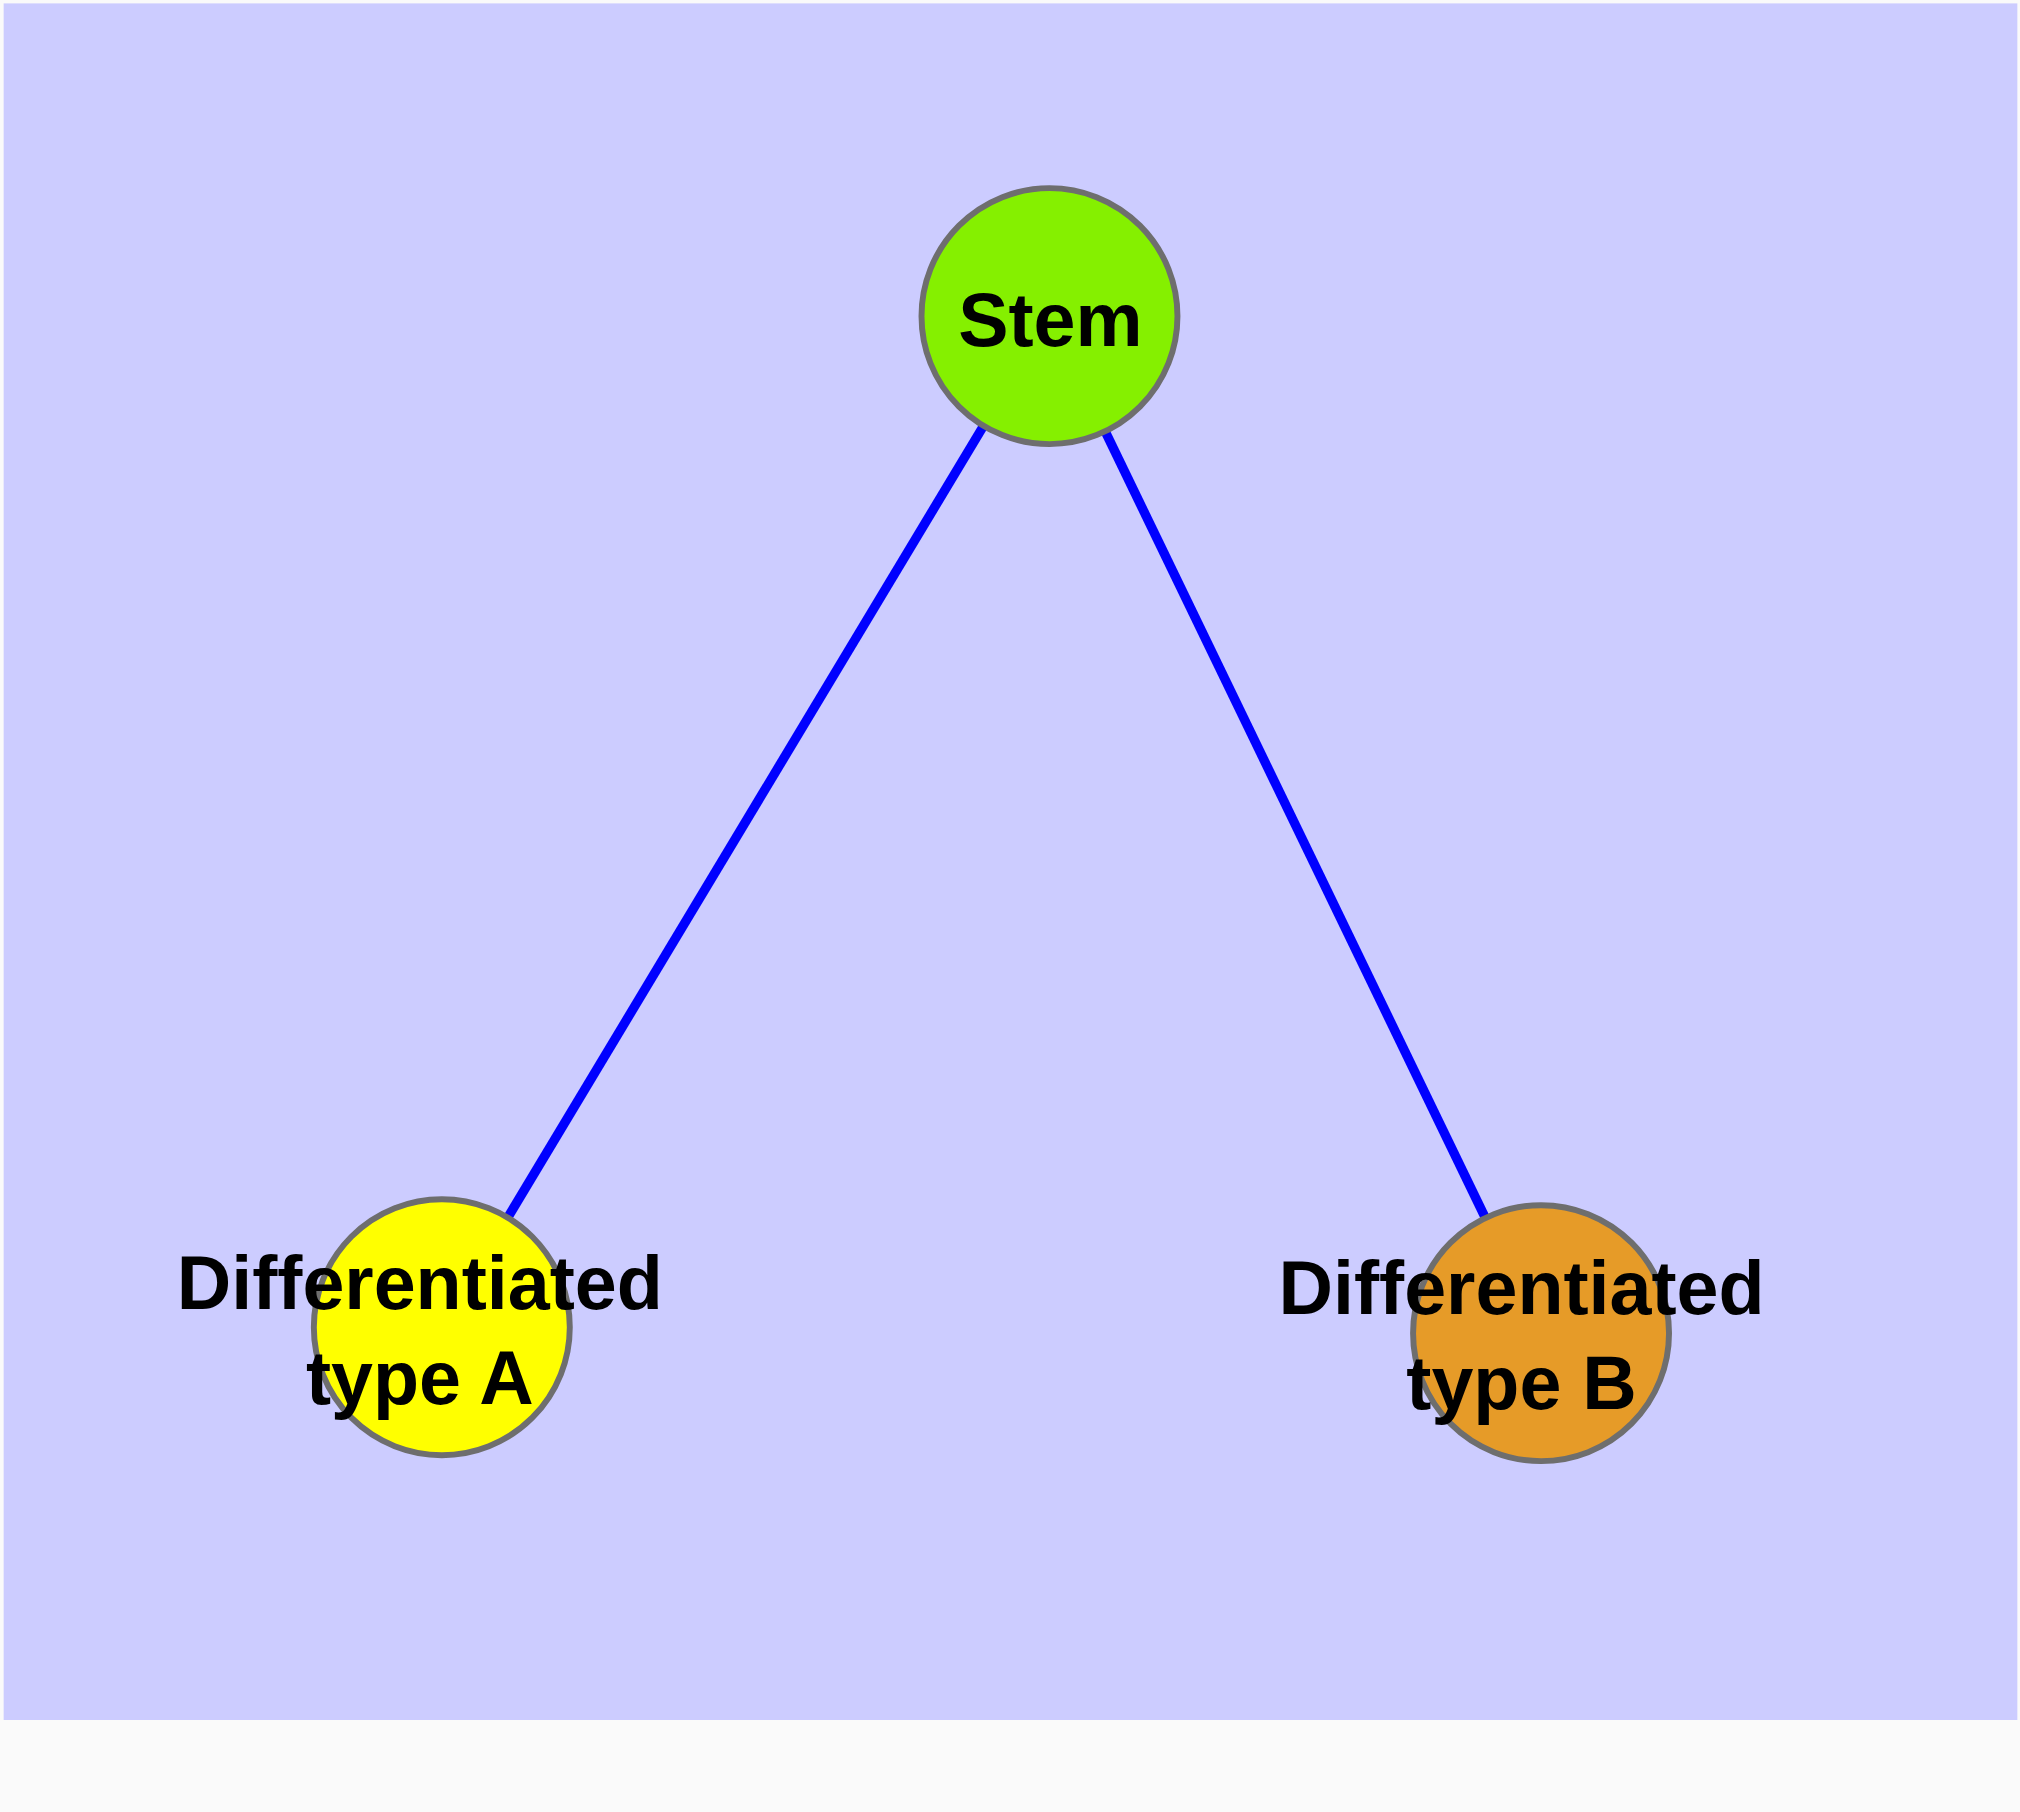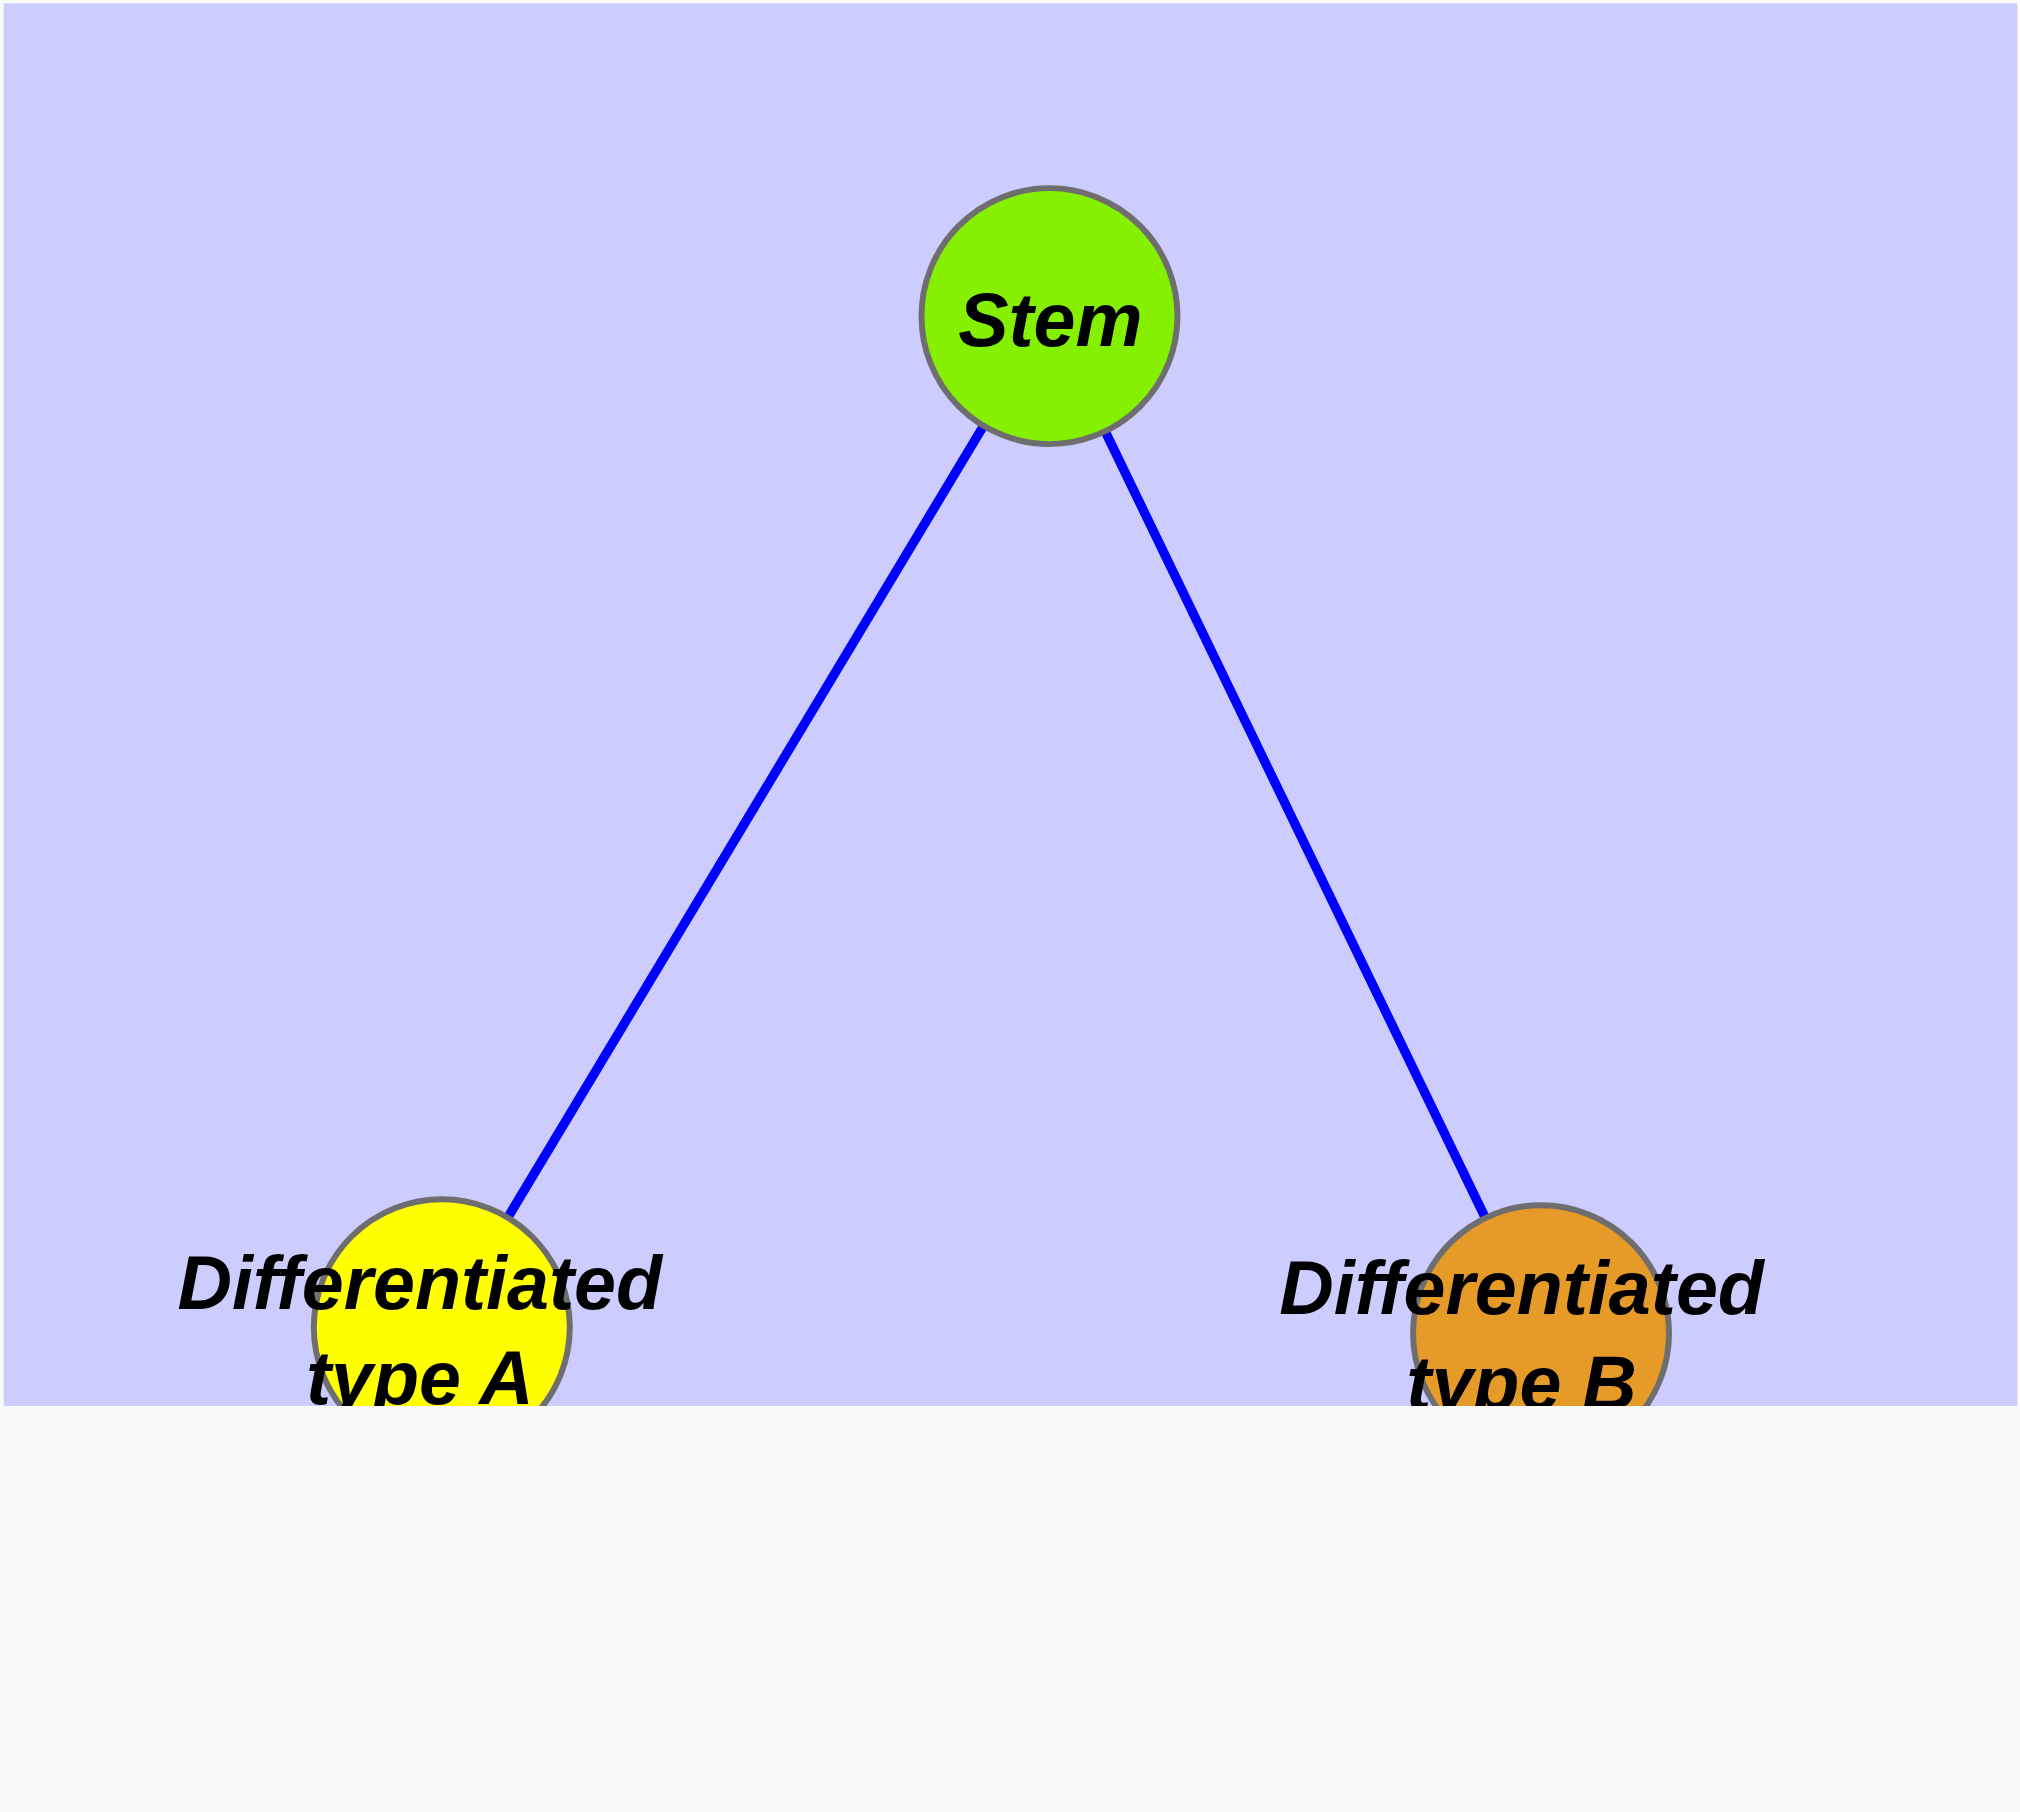--- a/index.html
+++ b/index.html
@@ -4,24 +4,23 @@
 <title>Diagram</title>
 <style>
   html, body {
     margin: 0;
     padding: 0;
     background: #fafafa;
   }
   .canvas-wrap {
     position: relative;
     width: 2021px;
-    height: 1406px;
+    height: 1720px;
     background: #fafafa;
     font-family: "Liberation Sans", sans-serif;
-    font-style: italic;
   }
   svg {
     display: block;
   }
   .node-label {
     font-family: "Liberation Sans", sans-serif;
     font-weight: bold;
   }
 </style>
 </head>

